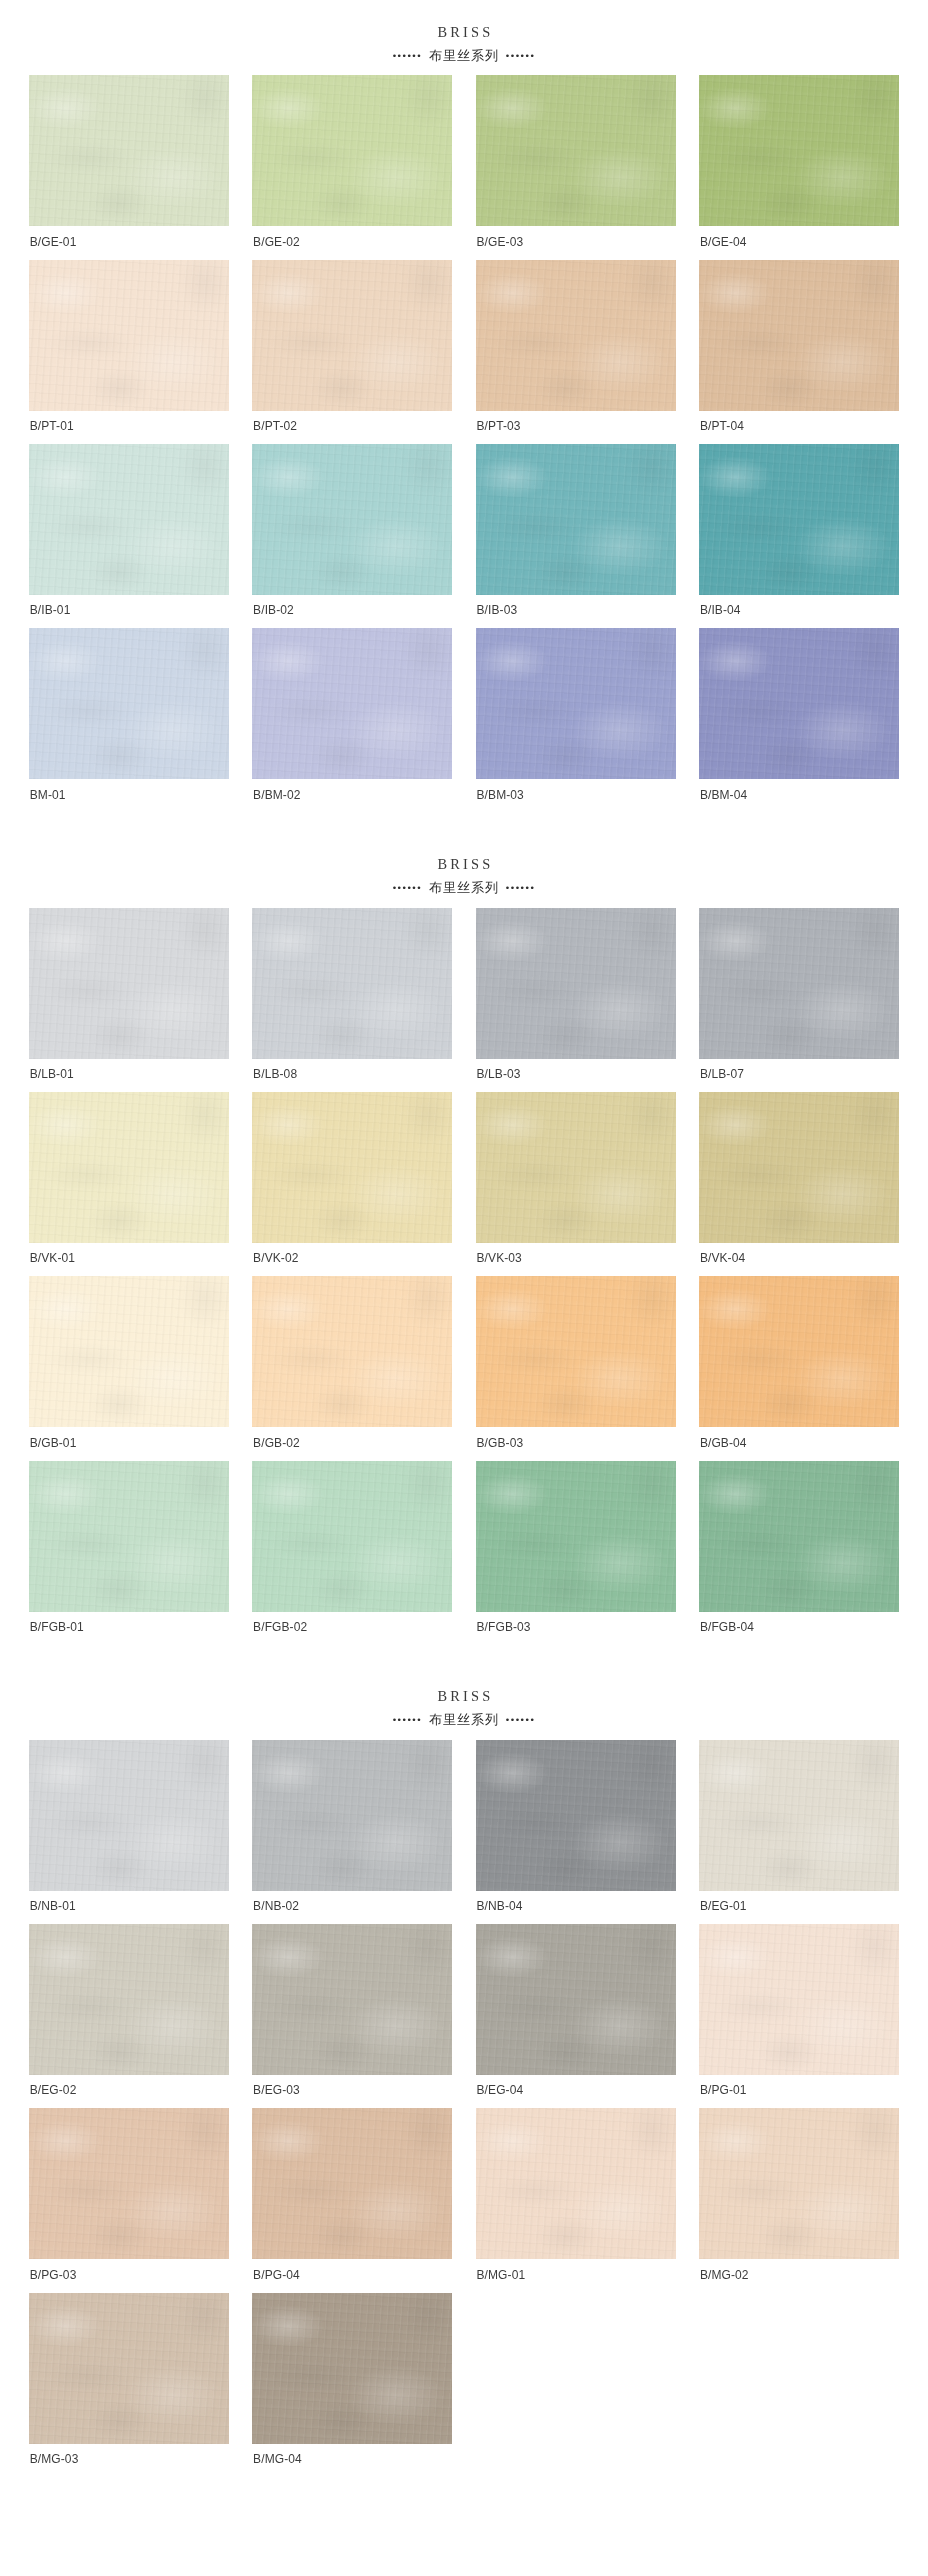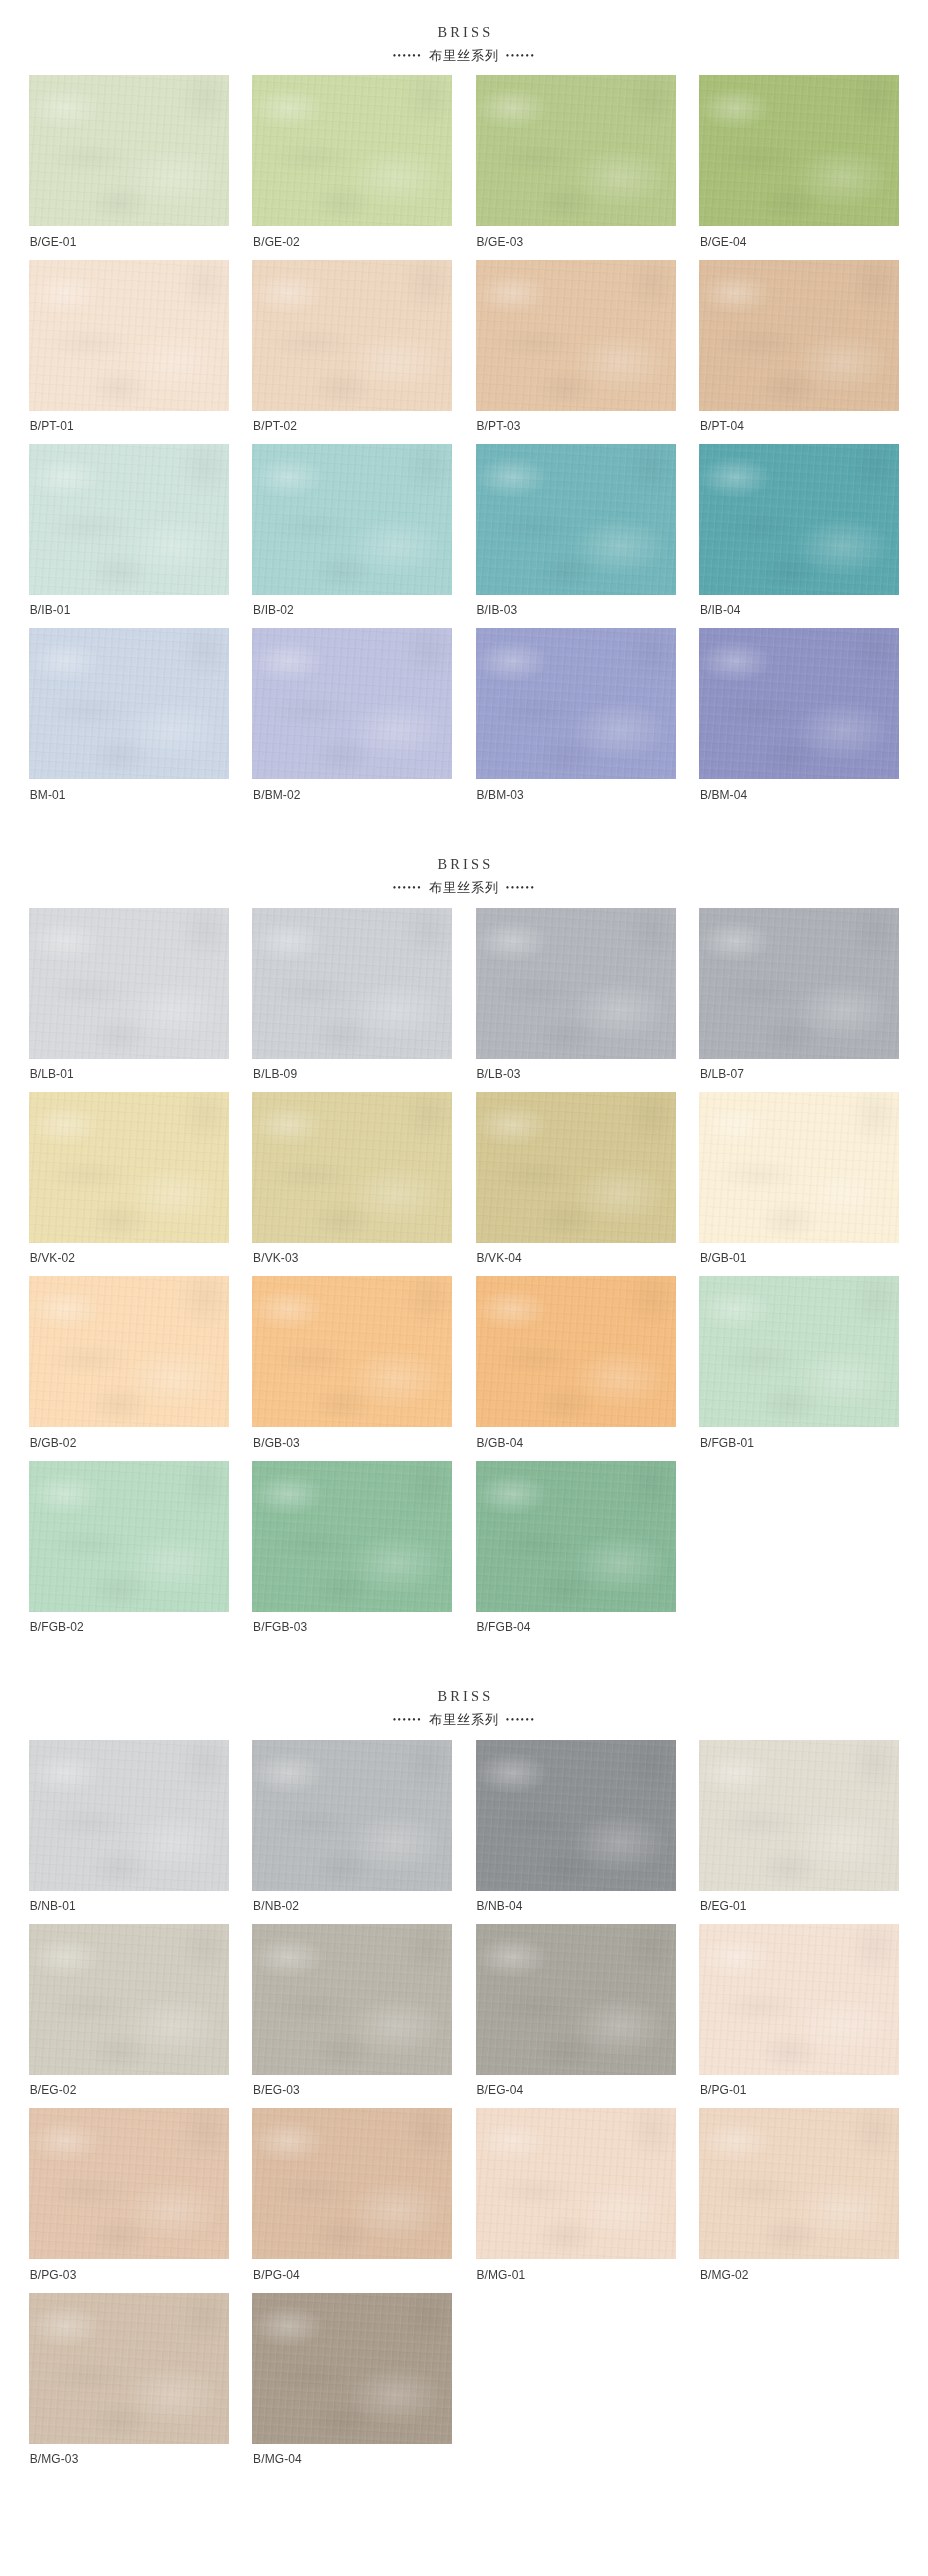--- a/index.html
+++ b/index.html
@@ -38,21 +38,21 @@
     font-family: "Liberation Serif", "DejaVu Serif", serif;
     font-size: 14.4px;
     letter-spacing: 3.2px;
     color: #3a3a3a;
     font-weight: 400;
     line-height: 1.25;
     text-indent: 3px;
   }
 
   .brand-sub {
-    font-family: Liberation Serif, serif;
+    font-family: Liberation Sans, sans-serif;
     font-size: 13px;
     letter-spacing: 1.1px;
     color: #2f2f2f;
     margin-top: 6px;
     line-height: 1.3;
     white-space: nowrap;
   }
   .brand-sub .dots {
     font-size: 9.8px;
     letter-spacing: 1.5px;
@@ -205,29 +205,33 @@
         <div class="brand-title">BRISS</div>
         <div class="brand-sub"><span class="dots">••••••</span><span class="cn">布里丝系列</span><span class="dots">••••••</span></div>
       </div>
       <div class="swatch-grid">
         <div class="swatch-cell">
           <div class="swatch-chip" style="background-color: rgb(215, 217, 220);"></div>
           <div class="swatch-label">B/LB-01</div>
         </div>
         <div class="swatch-cell">
           <div class="swatch-chip" style="background-color: rgb(205, 209, 214);"></div>
-          <div class="swatch-label">B/LB-09</div>
+          <div class="swatch-label">B/LB-08</div>
         </div>
         <div class="swatch-cell">
           <div class="swatch-chip" style="background-color: rgb(178, 182, 188);"></div>
           <div class="swatch-label">B/LB-03</div>
         </div>
         <div class="swatch-cell">
           <div class="swatch-chip" style="background-color: rgb(173, 177, 183);"></div>
           <div class="swatch-label">B/LB-07</div>
+        </div>
+        <div class="swatch-cell">
+          <div class="swatch-chip" style="background-color: rgb(240, 235, 199);"></div>
+          <div class="swatch-label">B/VK-01</div>
         </div>
         <div class="swatch-cell">
           <div class="swatch-chip" style="background-color: rgb(236, 223, 176);"></div>
           <div class="swatch-label">B/VK-02</div>
         </div>
         <div class="swatch-cell">
           <div class="swatch-chip" style="background-color: rgb(221, 210, 160);"></div>
           <div class="swatch-label">B/VK-03</div>
         </div>
         <div class="swatch-cell">

